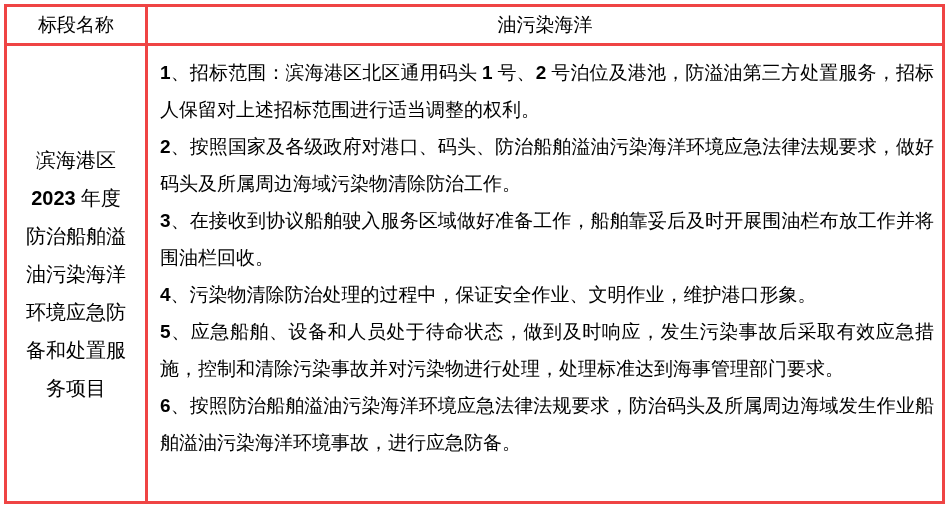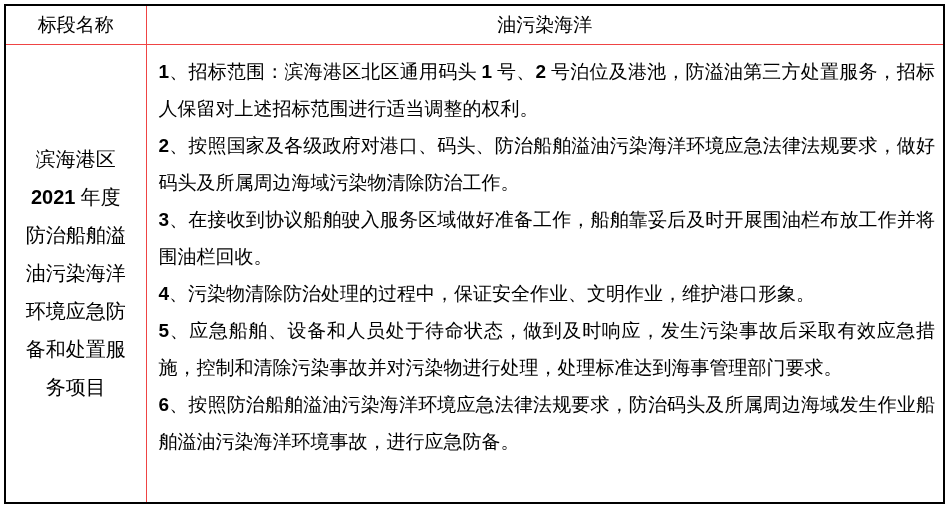--- a/index.html
+++ b/index.html
@@ -19,21 +19,21 @@
     position: absolute;
     left: 4px;
     top: 4px;
     width: 941px;
     height: 500px;
     border-collapse: collapse;
     table-layout: fixed;
     border: 2px solid #000000;
   }
   .doc-table td, .doc-table th {
-    border: 1px solid #ef4444;
+    border: 3px solid #ef4444;
     box-sizing: border-box;
   }
   .col-name { width: 141px; }
   .header-row th {
     height: 39px;
     font-weight: normal;
     font-size: 19px;
     text-align: center;
     vertical-align: middle;
     padding: 0;
@@ -70,21 +70,21 @@
     <col class="col-name">
     <col>
   </colgroup>
   <tbody>
     <tr class="header-row">
       <th>标段名称</th>
       <th>油污染海洋</th>
     </tr>
     <tr>
       <td class="name-cell digit-bold">滨海港区
-<b class="num">2021</b> 年度
+<b class="num">2023</b> 年度
 防治船舶溢
 油污染海洋
 环境应急防
 备和处置服
 务项目</td>
       <td class="content-cell">
         <p class="item digit-bold"><b class="num">1</b>、招标范围：滨海港区北区通用码头 <b class="num">1</b> 号、<b class="num">2</b> 号泊位及港池，防溢油第三方处置服务，招标人保留对上述招标范围进行适当调整的权利。</p>
         <p class="item digit-bold"><b class="num">2</b>、按照国家及各级政府对港口、码头、防治船舶溢油污染海洋环境应急法律法规要求，做好码头及所属周边海域污染物清除防治工作。</p>
         <p class="item digit-bold"><b class="num">3</b>、在接收到协议船舶驶入服务区域做好准备工作，船舶靠妥后及时开展围油栏布放工作并将围油栏回收。</p>
         <p class="item digit-bold"><b class="num">4</b>、污染物清除防治处理的过程中，保证安全作业、文明作业，维护港口形象。</p>

